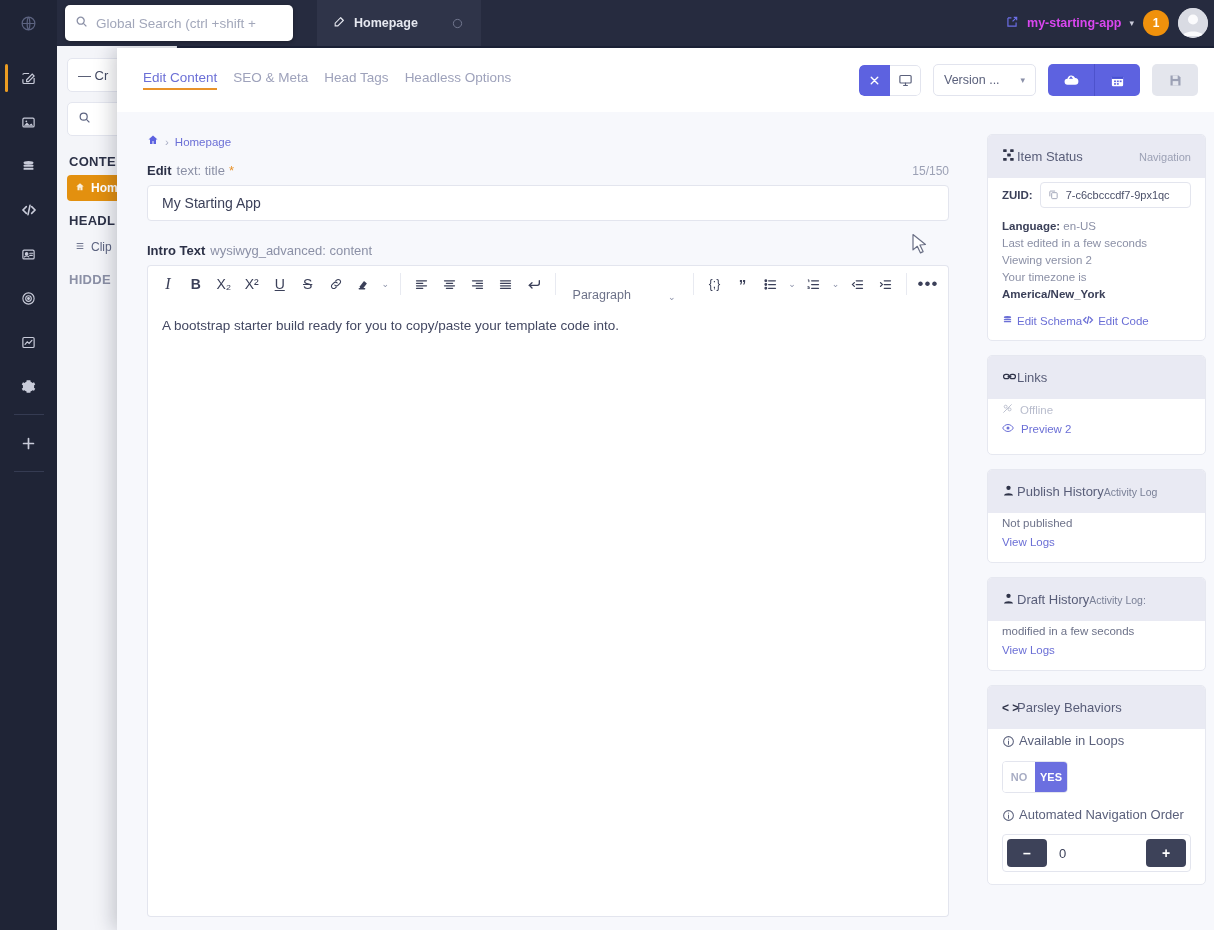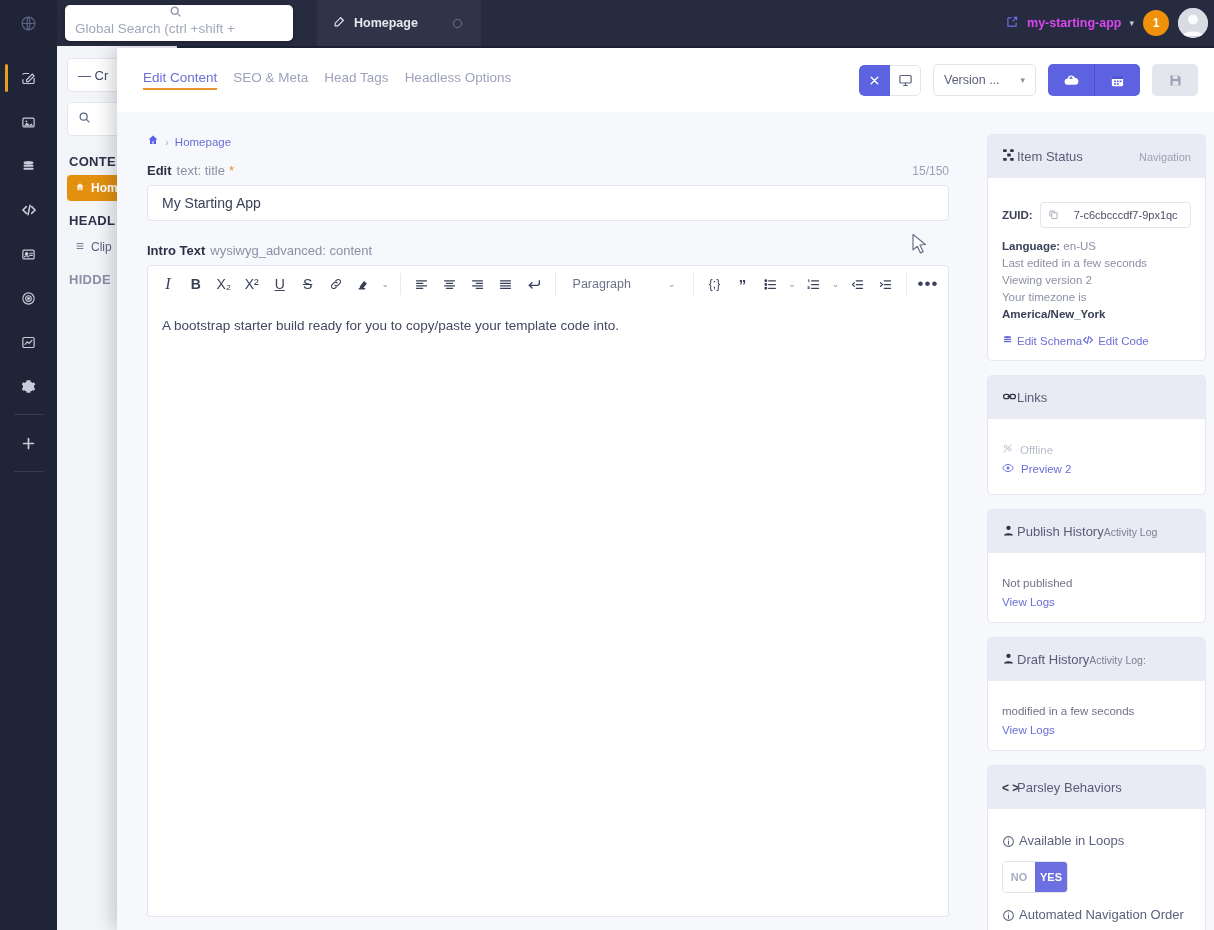--- a/index.html
+++ b/index.html
@@ -22,21 +22,20 @@
   .topbar-globe {
     width: 57px; height: 46px; display: flex; align-items: center; justify-content: center;
     background: #1f2436;
     color: #5c6380; font-size: 17px;
   }
   .search-wrap {
     margin-left: 8px; width: 228px; height: 36px;
     background: #ffffff; border-radius: 5px;
     display: flex; align-items: center; padding: 0 10px;
     box-shadow: 0 1px 4px rgba(0,0,0,.3);
-    flex-direction: column;
   }
   .search-wrap .mag { color: #8b90a6; font-size: 13px; margin-right: 8px; }
   .search-input {
     border: none; outline: none; font-size: 13.5px; color: #9aa0b4;
     font-family: "Liberation Sans", sans-serif; background: transparent; width: 100%;
   }
   .search-input::placeholder { color: #a2a7ba; }
 
   .tabstrip { display: flex; height: 46px; align-items: stretch; margin-left: 24px; }
   .doc-tab {
@@ -189,21 +188,21 @@
   .wys-toolbar {
     display: flex; align-items: center; height: 37px;
     background: #fff; border: 1px solid #e3e5ee; border-bottom: none;
     border-radius: 4px 4px 0 0; padding: 0 6px; gap: 0;
   }
   .tb { width: 29px; height: 36px; display: flex; align-items: center; justify-content: center;
         font-size: 14px; color: #3b4059; }
   .tb.small { width: 16px; font-size: 9px; color: #8a90a8; }
   .tb-div { width: 1px; height: 22px; background: #e8eaf1; margin: 0 7px; }
   .tb-para {
-    flex: 0 0 123px; height: 36px; display: flex; align-items: center;
+    flex: 0 0 123px; height: 36px; display: flex; align-items: flex-end;
     padding: 0 10px; font-size: 12.5px; color: #6d7289;
   }
   .tb-para .caret { margin-left: auto; font-size: 9px; color: #8a90a8; }
 
   .wys-area {
     background: #fff; border: 1px solid #e3e5ee; border-top: none;
     border-radius: 0 0 4px 4px;
     height: 615px; padding: 16px 14px; font-size: 13.5px; color: #434862;
     overflow: hidden;
   }
@@ -218,27 +217,27 @@
     margin-bottom: 14px; overflow: hidden;
   }
   .card-head {
     background: #e9eaf3; height: 43px;
     display: flex; align-items: center; padding: 0 14px;
   }
   .card-head .ic { color: #2f3348; font-size: 13px; width: 15px; }
   .card-head .t { font-size: 13px; color: #585d78; }
   .card-head .sub { font-size: 11px; color: #9ca1b5; margin-left: auto; }
   .card-head .sub2 { font-size: 10.5px; color: #7a8097; }
-  .card-body { padding: 24px 14px 12px 14px; }
+  .card-body { padding: 4px 14px 12px 14px; }
 
   .zuid-row { display: flex; align-items: center; gap: 7px; margin-bottom: 10px; }
   .zuid-lbl { font-size: 11.5px; font-weight: bold; color: #3b4059; }
   .zuid-box {
     flex: 1; height: 26px; border: 1px solid #e3e5ee; border-radius: 4px;
-    display: flex; align-items: center; gap: 15px; padding: 0 7px;
+    display: flex; align-items: center; gap: 7px; padding: 0 7px;
     font-size: 11px; color: #4a4f68;
   }
   .zuid-box .copy { color: #9ca1b5; font-size: 11px; }
   .meta-line { font-size: 11.5px; color: #8b90a6; line-height: 17px; }
   .meta-line b { color: #3b4059; font-weight: bold; }
   .meta-line .k { color: #3b4059; font-weight: bold; }
   .card-links { display: flex; margin-top: 11px; }
   .card-links a { color: #6b6fd6; font-size: 11.5px; text-decoration: none; display: flex; align-items: center; gap: 4px; }
 
   .link-row { display: flex; align-items: center; gap: 7px; font-size: 11.5px; margin-bottom: 6px; }

